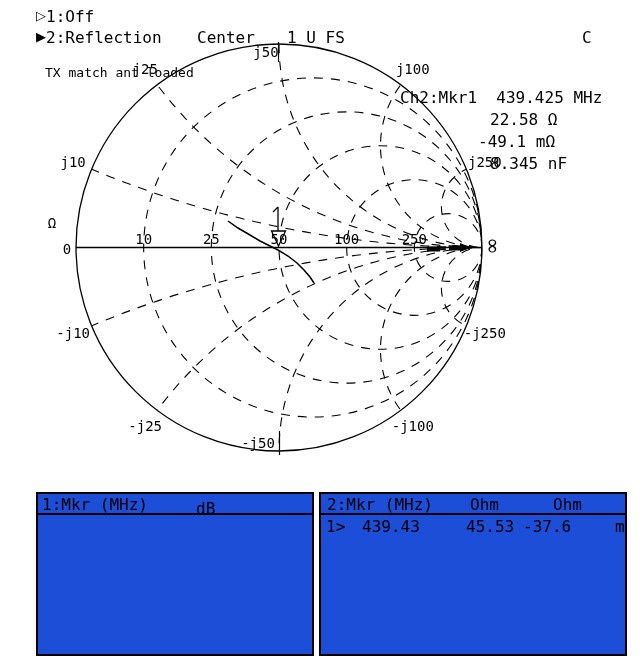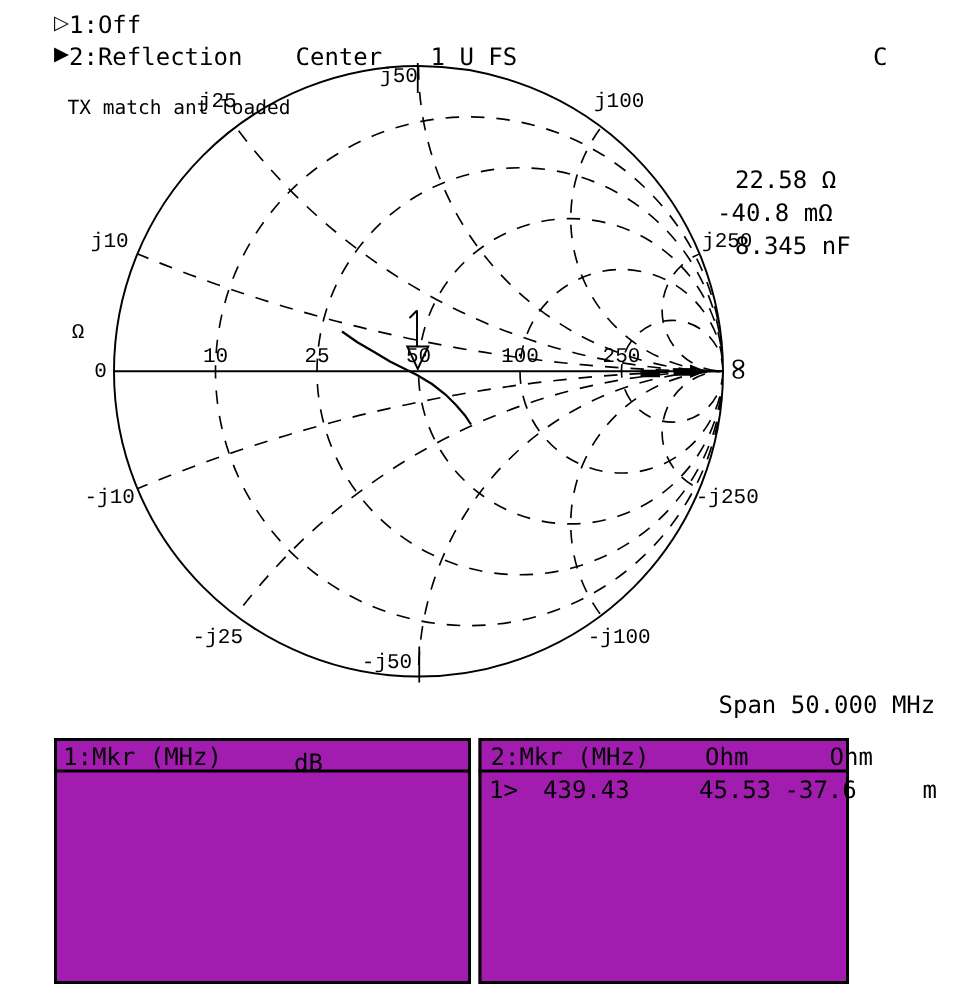--- a/index.html
+++ b/index.html
@@ -4,23 +4,23 @@
 <style>
   * { margin:0; padding:0; box-sizing:border-box; }
   html,body { background:#ffffff; }
   .screen {
     position:relative; width:640px; height:659px; background:#ffffff;
     color:#000; font-family:"DejaVu Sans Mono", monospace; overflow:hidden;
   }
   .abs { position:absolute; white-space:pre; }
   .t16 { font-size:16px; line-height:17px; }
   .t13 { font-size:13px; line-height:14px; }
-  .t14 { font-size:14px; line-height:15px;font-family:Liberation Mono, monospace; }
+  .t14 { font-size:14px; line-height:15px; }
   .tri { font-family:"DejaVu Sans","DejaVu Sans Mono",sans-serif; font-size:13px; line-height:17px; }
-  .box { position:absolute; border:2px solid #000; background:#a21caf; }
+  .box { position:absolute; border:2px solid #000; background:#1d4ed8; }
   .hdiv { position:absolute; left:-2px; right:-2px; border-top:2px solid #000; }
   .ctr { transform:translate(-50%,-50%); }
   svg { position:absolute; left:0; top:0; }
   .inf { font-family:"DejaVu Sans",sans-serif; font-size:21px; transform:translate(-50%,-50%) rotate(90deg); }
 </style>
 </head>
 <body>
 
 <div class="screen">
 
@@ -69,33 +69,33 @@
         <polygon points="460,243 471,247.5 460,252" fill="#000" stroke="none"></polygon>
         <g stroke-width="1.3">
           <line x1="278" y1="207" x2="278" y2="231"></line>
           <line x1="273" y1="212" x2="278" y2="207"></line>
           <path d="M 271.5 231 L 285.5 231 L 278.5 246 Z" fill="#fff"></path>
         </g>
       </g>
     </svg>
   <div id="grid-labels" class="abs" style="left:0;top:0;width:640px;height:659px;pointer-events:none"><div class="abs t14 ctr" style="left: 143.667px; top: 239px;">10</div><div class="abs t14 ctr" style="left: 211.333px; top: 239px;">25</div><div class="abs t14 ctr" style="left: 279px; top: 239px;">50</div><div class="abs t14 ctr" style="left: 346.667px; top: 239px;">100</div><div class="abs t14 ctr" style="left: 414.333px; top: 239px;">250</div><div class="abs t14 ctr" style="left: 73.1538px; top: 161.538px;">j10</div><div class="abs t14 ctr" style="left: 73.1538px; top: 333.462px;">-j10</div><div class="abs t14 ctr" style="left: 145.2px; top: 68.7px;">j25</div><div class="abs t14 ctr" style="left: 145.2px; top: 426.3px;">-j25</div><div class="abs t14 ctr" style="left: 266px; top: 52px;">j50</div><div class="abs t14 ctr" style="left: 258px; top: 443px;">-j50</div><div class="abs t14 ctr" style="left: 412.8px; top: 68.7px;">j100</div><div class="abs t14 ctr" style="left: 412.8px; top: 426.3px;">-j100</div><div class="abs t14 ctr" style="left: 484.846px; top: 161.538px;">j250</div><div class="abs t14 ctr" style="left: 484.846px; top: 333.462px;">-j250</div><div class="abs t14 ctr" style="left: 67px; top: 249px;">0</div><div class="abs t14 ctr" style="left: 52px; top: 223px;">Ω</div><div class="abs inf" style="left: 493px; top: 246px;">∞</div></div>
 
+  <span class="abs t16" style="left:400px;top:89px">Ch2:Mkr1  439.425 MHz</span>
   <span class="abs t16" style="left:490px;top:111px">22.58 Ω</span>
-  <span class="abs t16" style="left:478px;top:133px">-40.8 mΩ</span>
+  <span class="abs t16" style="left:478px;top:133px">-49.1 mΩ</span>
   <span class="abs t16" style="left:490px;top:155px">8.345 nF</span>
 
-  <span class="abs t16" style="left:479px;top:461px">Span 50.000 MHz</span>
 
   <div class="box" style="left:36px;top:492px;width:278px;height:164px">
     <span class="abs t16" style="left:4px;top:2px">1:Mkr (MHz)</span>
     <span class="abs t16" style="left:158px;top:6px">dB</span>
     <div class="hdiv" style="top:19px"></div>
   </div>
 
-  <div class="box" style="left:319px;top:492px;width:247px;height:164px">
+  <div class="box" style="left:319px;top:492px;width:308px;height:164px">
     <span class="abs t16" style="left:6px;top:2px">2:Mkr (MHz)</span>
     <span class="abs t16" style="left:149px;top:2px">Ohm</span>
     <span class="abs t16" style="left:232px;top:2px">Ohm</span>
     <div class="hdiv" style="top:19px"></div>
     <div>
       <span class="abs t16" style="left:5px;top:24px">1&gt;</span>
       <span class="abs t16" style="left:41px;top:24px">439.43</span>
       <span class="abs t16" style="left:145px;top:24px">45.53</span>
       <span class="abs t16" style="left:202px;top:24px">-37.6</span>
       <span class="abs t16" style="left:294px;top:24px">m</span>

